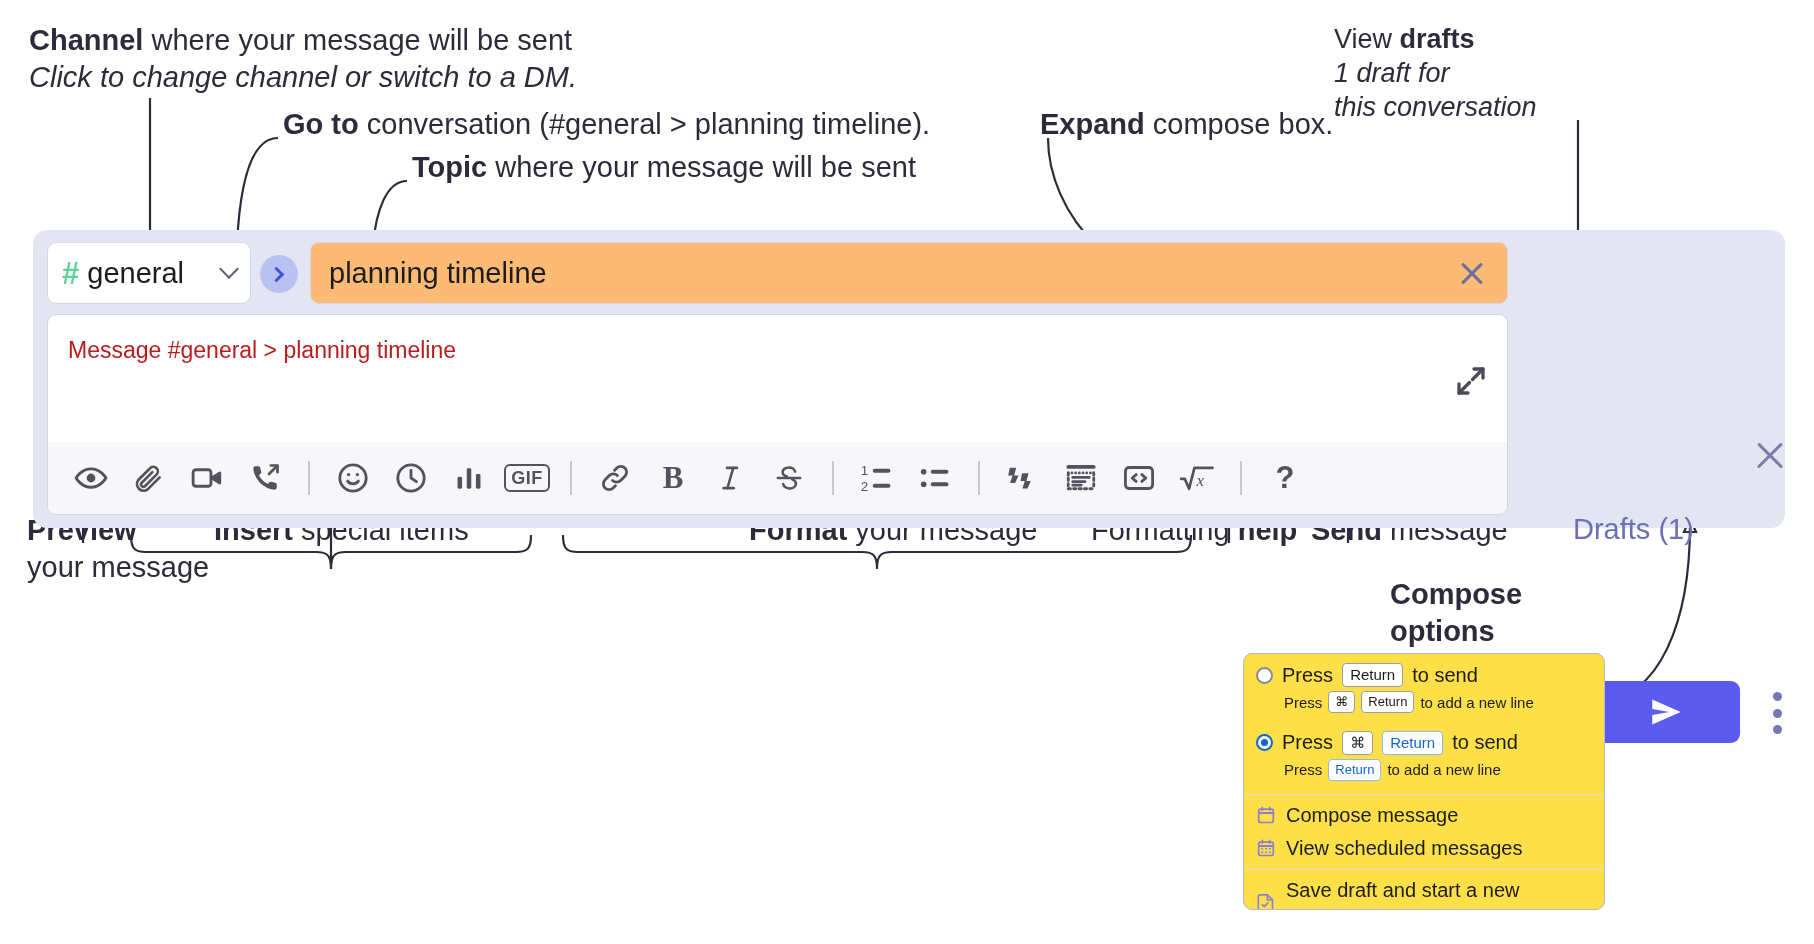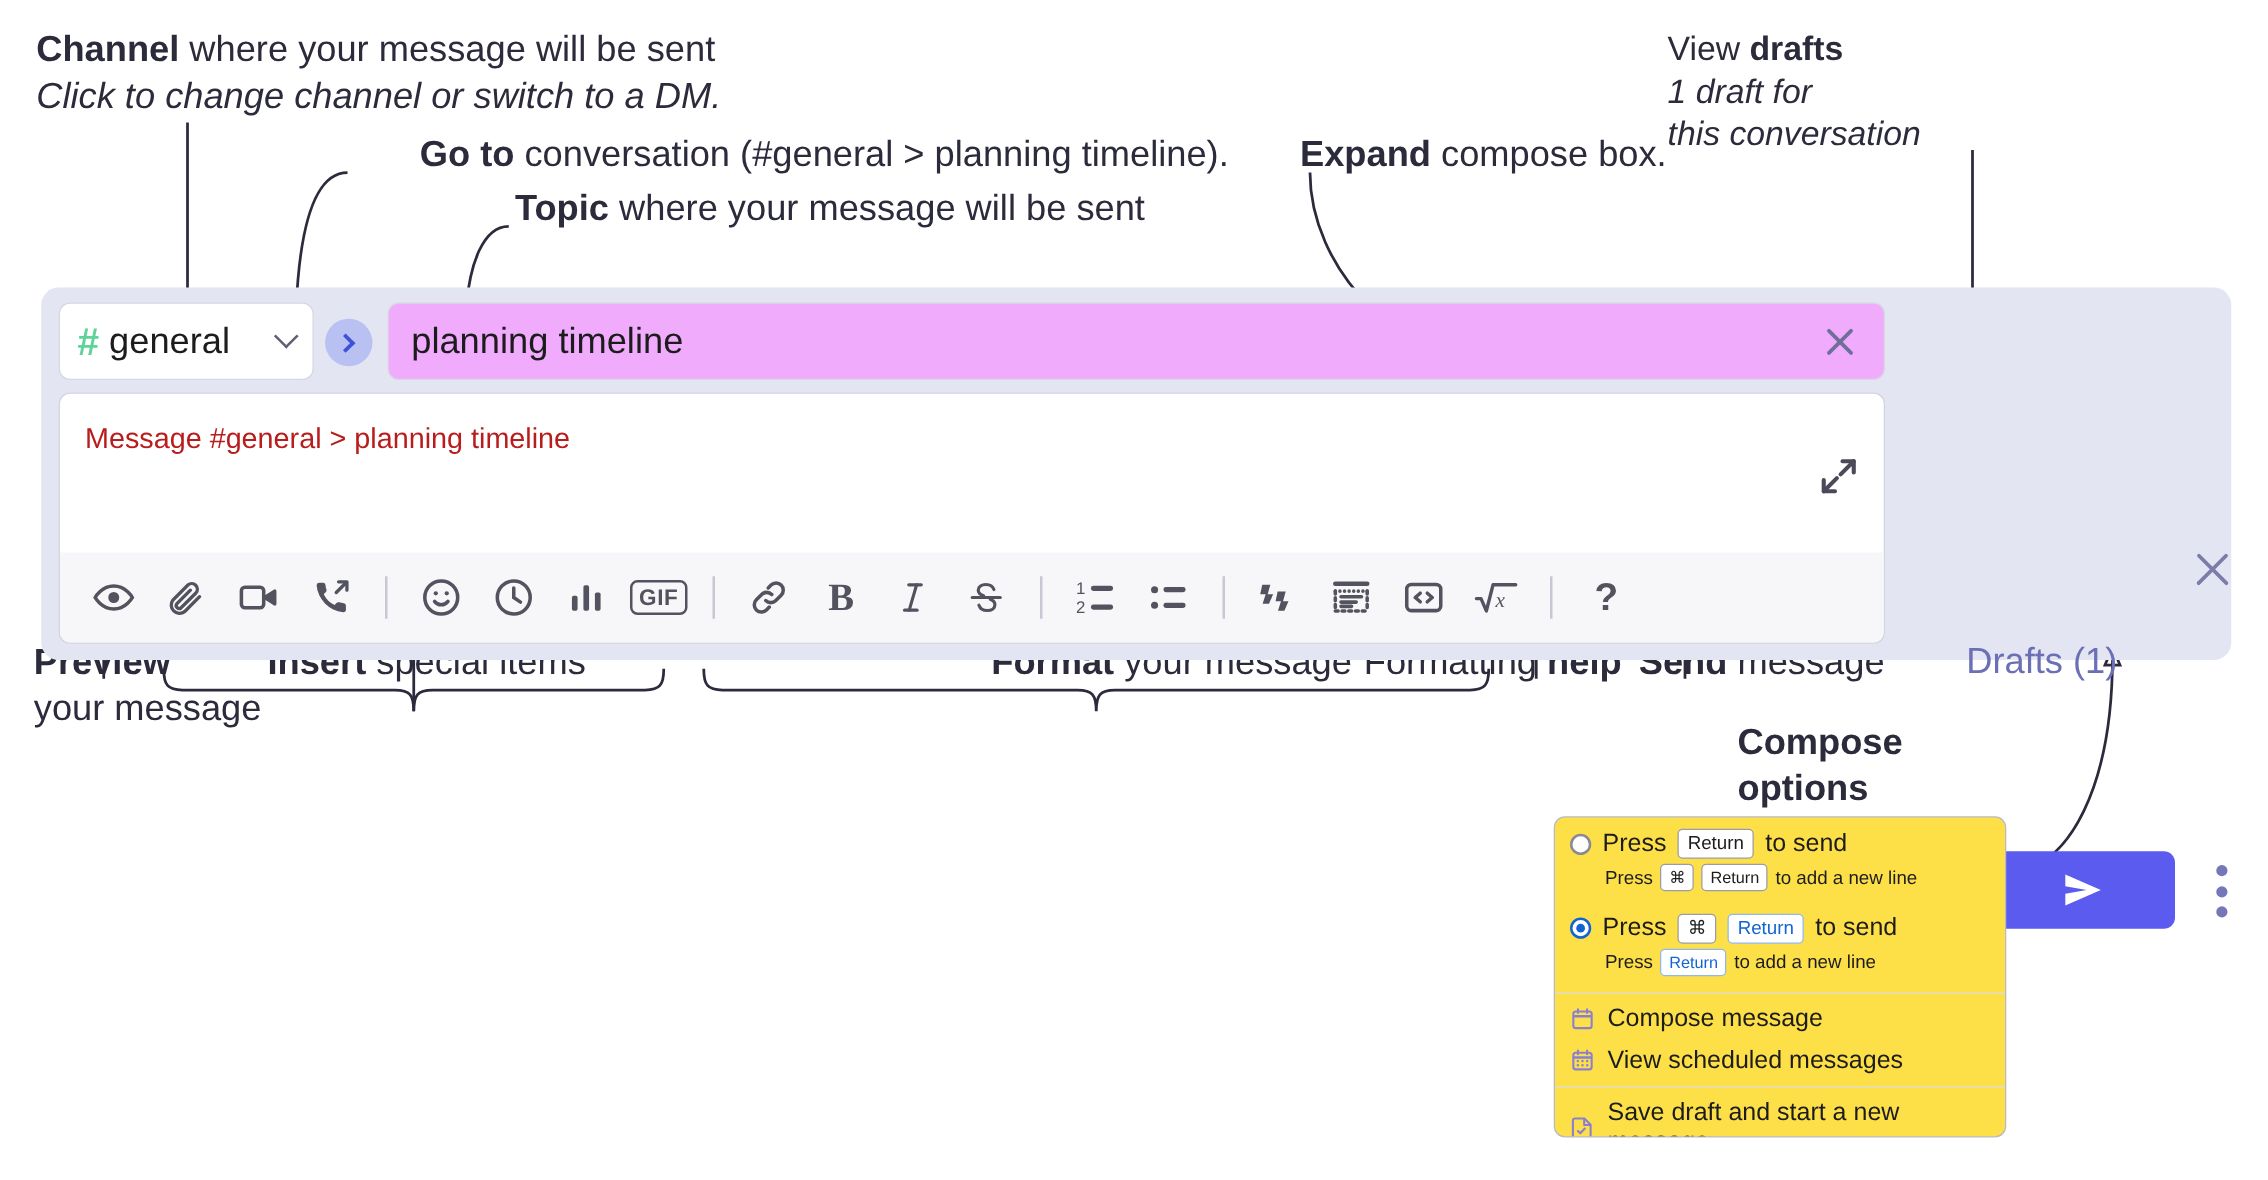--- a/index.html
+++ b/index.html
@@ -67,21 +67,21 @@
   #goto-btn .gchev {
     width: 11px; height: 11px;
     border-right: 3px solid #3f51d9;
     border-top: 3px solid #3f51d9;
     transform: translateX(-3px) rotate(45deg);
   }
   
   #topic-field {
     position: absolute; left: 263px; top: 0;
     width: 1198px; height: 62px;
-    background: #f0abfc;
+    background: #fdba74;
     border: 1px solid #d6d7e3;
     border-radius: 9px;
     display: flex; align-items: center;
     padding: 4px 18px;
   }
   #topic-value { font-size: 29px; color: #1d1c1d; }
   #topic-clear {
     margin-left: auto; width: 34px; height: 34px; position: relative;
   }
   #topic-clear::before, #topic-clear::after {
@@ -205,21 +205,21 @@
 </head>
 <body>
 
 <div id="page">
 
   <div class="anno anno-lg" style="left:29px; top:22px; width:620px;">
     <div><b>Channel</b><span> where your message will be sent</span></div>
     <div><i>Click to change channel or switch to a DM.</i></div>
   </div>
 
-  <div class="anno anno-lg" style="left:283px; top:106px; width:700px;text-align:right;">
+  <div class="anno anno-lg" style="left:283px; top:106px; width:700px;">
     <b>Go to</b><span> conversation (#general &gt; planning timeline).</span>
   </div>
 
   <div class="anno anno-lg" style="left:412px; top:149px; width:700px;">
     <b>Topic</b><span> where your message will be sent</span>
   </div>
 
   <div class="anno anno-lg" style="left:1040px; top:106px; width:420px;">
     <b>Expand</b><span> compose box.</span>
   </div>
@@ -232,21 +232,21 @@
 
   <div class="anno anno-lg" style="left:27px; top:512px; width:230px;">
     <div><b>Preview</b></div>
     <div><span>your message</span></div>
   </div>
 
   <div class="anno anno-lg" style="left:214px; top:512px; width:450px;">
     <b>Insert</b><span> special items</span>
   </div>
 
-  <div class="anno anno-lg" style="left:749px; top:512px; width:500px;margin-left:44px;">
+  <div class="anno anno-lg" style="left:749px; top:512px; width:500px;">
     <b>Format</b><span> your message</span>
   </div>
 
   <div class="anno anno-lg" style="left:1091px; top:512px; width:330px;">
     <span>Formatting </span><b>help</b>
   </div>
 
   <div class="anno anno-lg" style="left:1311px; top:512px; width:330px;">
     <b>Send</b><span> message</span>
   </div>

